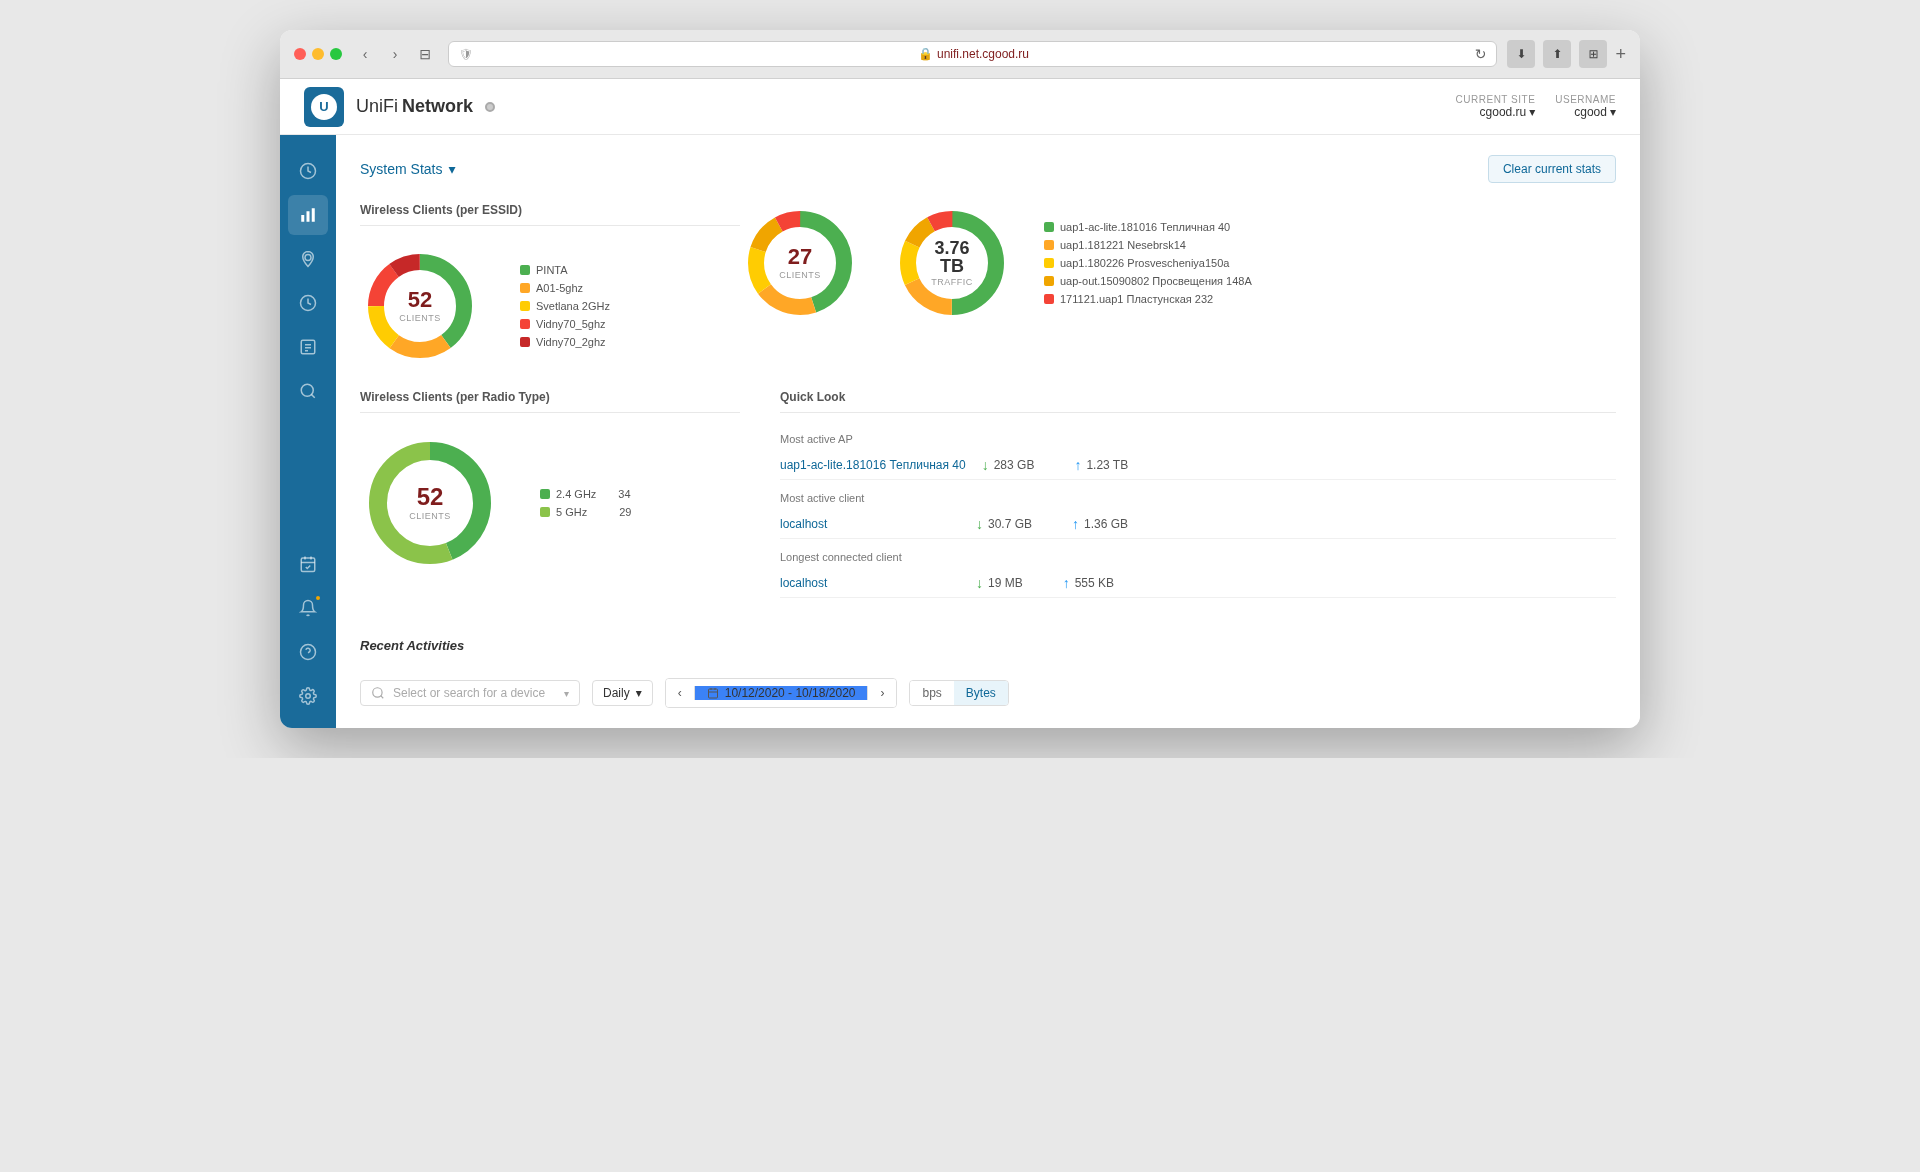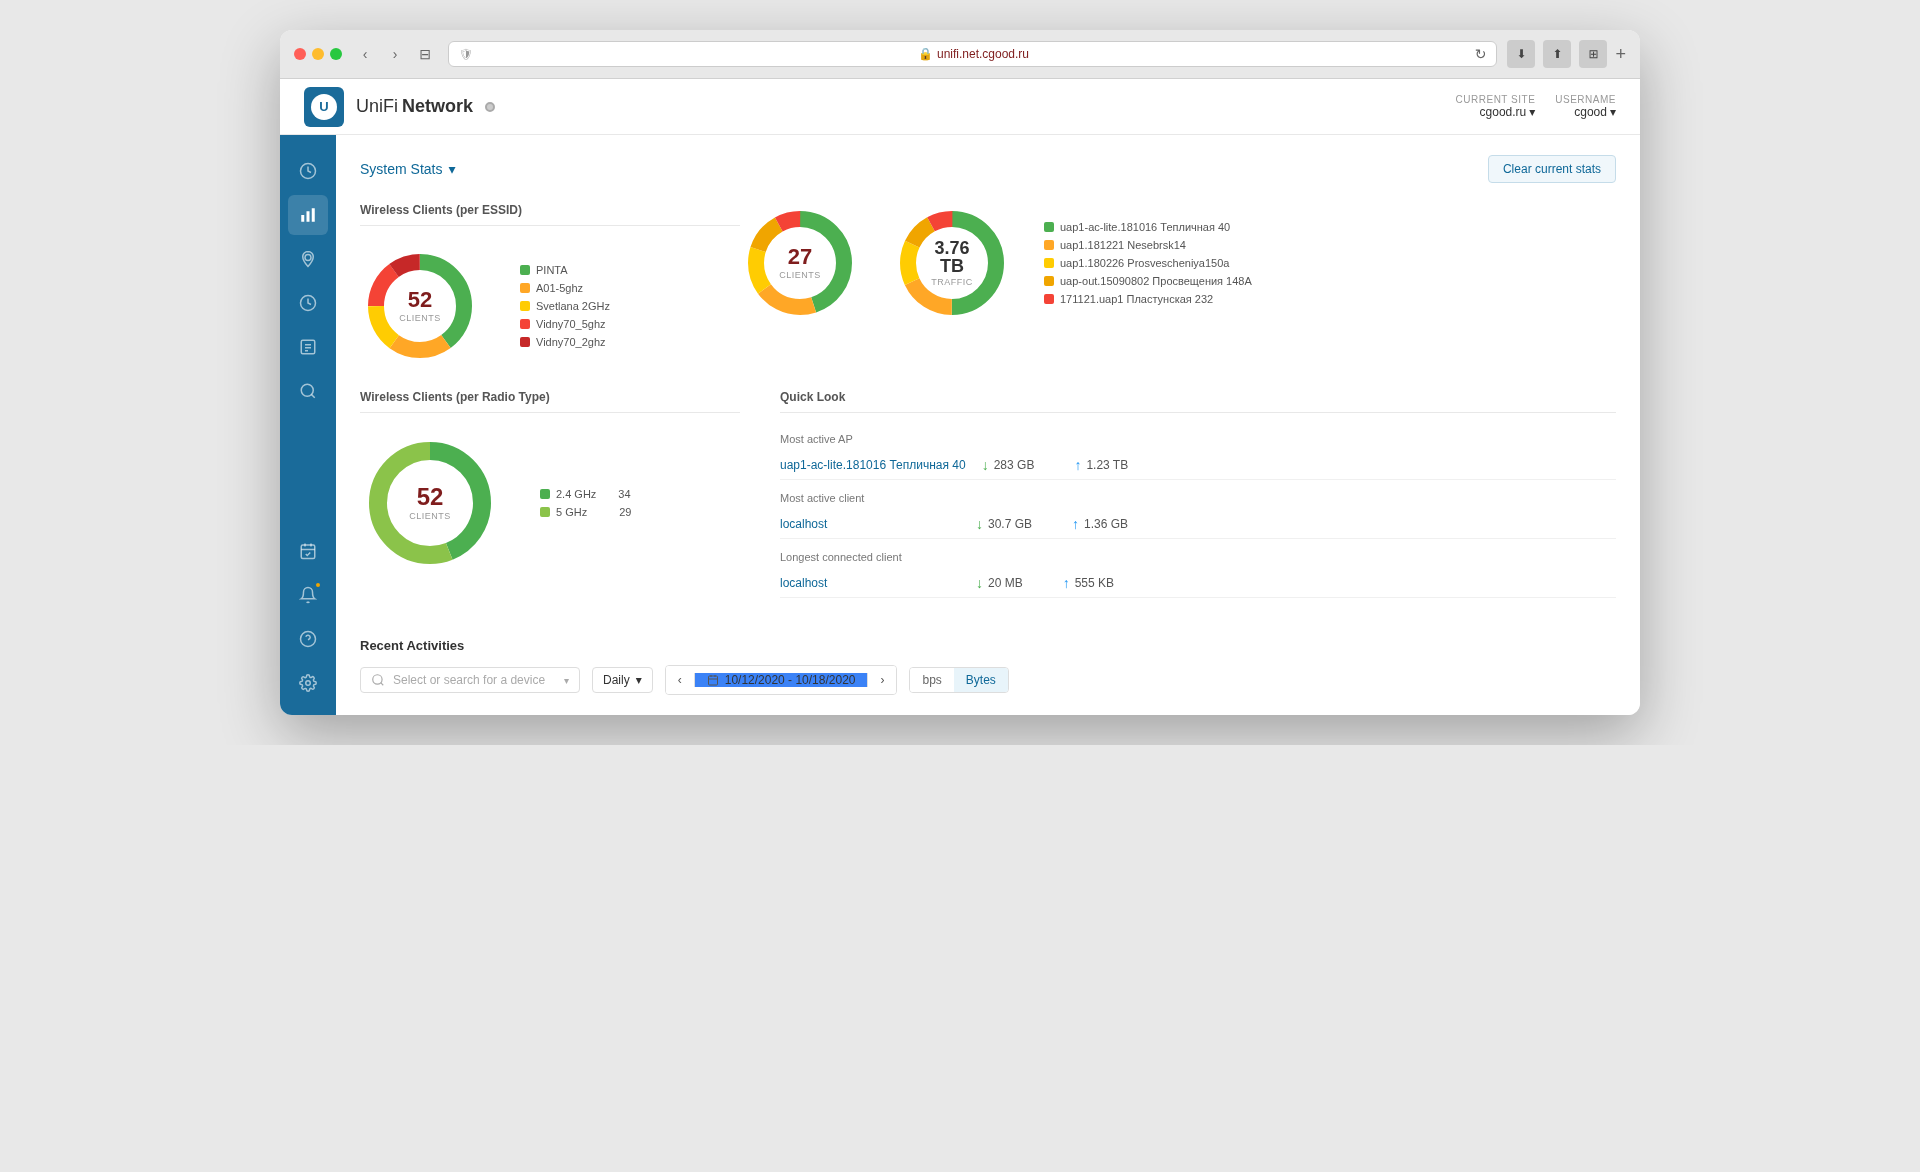--- a/index.html
+++ b/index.html
@@ -72,21 +72,21 @@
     .quick-look-section { margin-bottom: 12px; }
     .ql-label { font-size: 11px; color: #777; margin-bottom: 6px; }
     .ql-row { display: flex; align-items: center; gap: 16px; padding: 6px 0; border-bottom: 1px solid #f0f0f0; }
     .ql-name { color: #0f6898; font-size: 12px; cursor: pointer; min-width: 180px; }
     .ql-stat { display: flex; align-items: center; gap: 5px; font-size: 12px; color: #555; }
     .arrow-down { color: #4caf50; font-size: 14px; }
     .arrow-up { color: #2196f3; font-size: 14px; }
 
     
     .recent-activities { margin-top: 8px; }
-    .recent-title { font-size: 13px; font-weight: 600; color: #333; margin-bottom: 12px; }
+    .recent-title { font-size: 13px; font-weight: 600; color: #333; margin-bottom: 25px; font-style: italic; }
     .activity-controls { display: flex; align-items: center; gap: 12px; }
     .device-search { display: flex; align-items: center; gap: 8px; background: white; border: 1px solid #ddd; border-radius: 4px; padding: 5px 10px; min-width: 220px; cursor: pointer; }
     .device-search-text { font-size: 12px; color: #aaa; flex: 1; }
     .device-search-chevron { color: #aaa; font-size: 10px; }
     .period-select { display: flex; align-items: center; gap: 6px; background: white; border: 1px solid #ddd; border-radius: 4px; padding: 5px 10px; cursor: pointer; font-size: 12px; color: #333; }
     .date-nav { display: flex; align-items: center; gap: 0; border: 1px solid #ddd; border-radius: 4px; overflow: hidden; }
     .date-nav-btn { width: 28px; height: 28px; background: white; border: none; cursor: pointer; display: flex; align-items: center; justify-content: center; color: #555; font-size: 12px; }
     .date-display { display: flex; align-items: center; gap: 6px; padding: 0 12px; background: #3b82f6; border-left: 1px solid #ddd; border-right: 1px solid #ddd; font-size: 12px; color: #333; }
     .unit-toggle { display: flex; border: 1px solid #ddd; border-radius: 4px; overflow: hidden; }
     .unit-btn { padding: 5px 12px; font-size: 12px; background: white; border: none; cursor: pointer; color: #666; }
@@ -416,21 +416,21 @@
                     </div>
                   </div>
                 </div>
 
                 <div class="quick-look-section">
                   <div class="ql-label">Longest connected client</div>
                   <div class="ql-row">
                     <span class="ql-name">localhost</span>
                     <div class="ql-stat">
                       <span class="arrow-down">↓</span>
-                      <span>20 MB</span>
+                      <span>19 MB</span>
                     </div>
                     <div class="ql-stat" style="margin-left:24px;">
                       <span class="arrow-up">↑</span>
                       <span>555 KB</span>
                     </div>
                   </div>
                 </div>
               </div>
             </div>
           </div>

